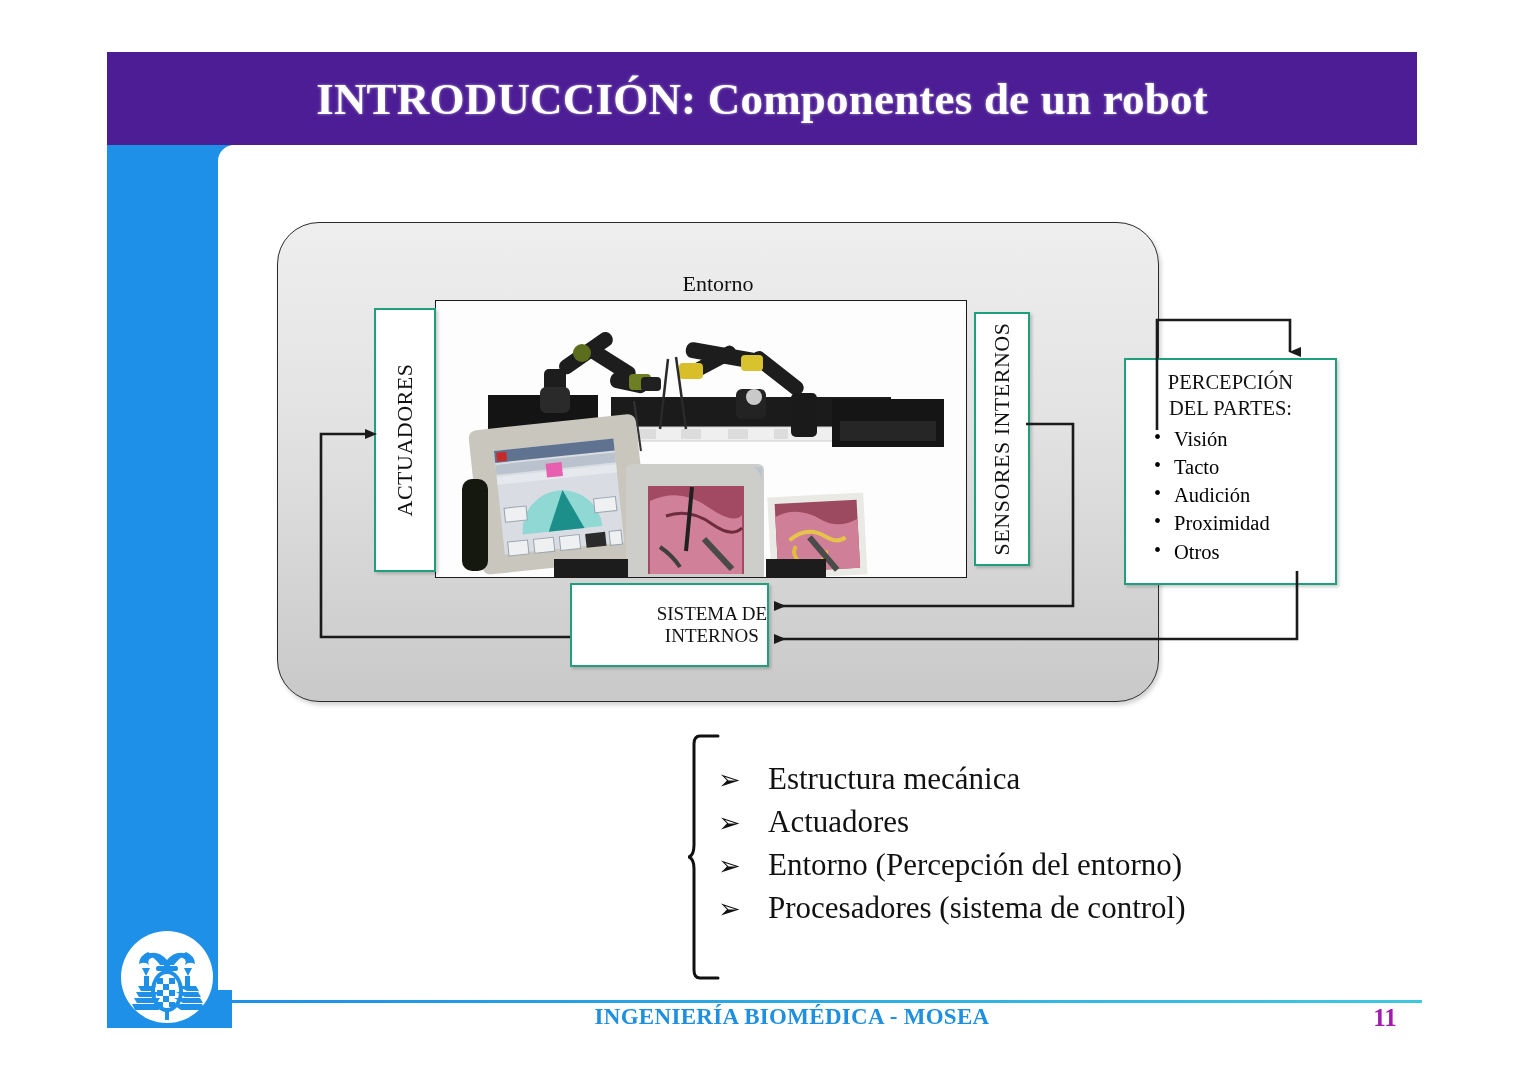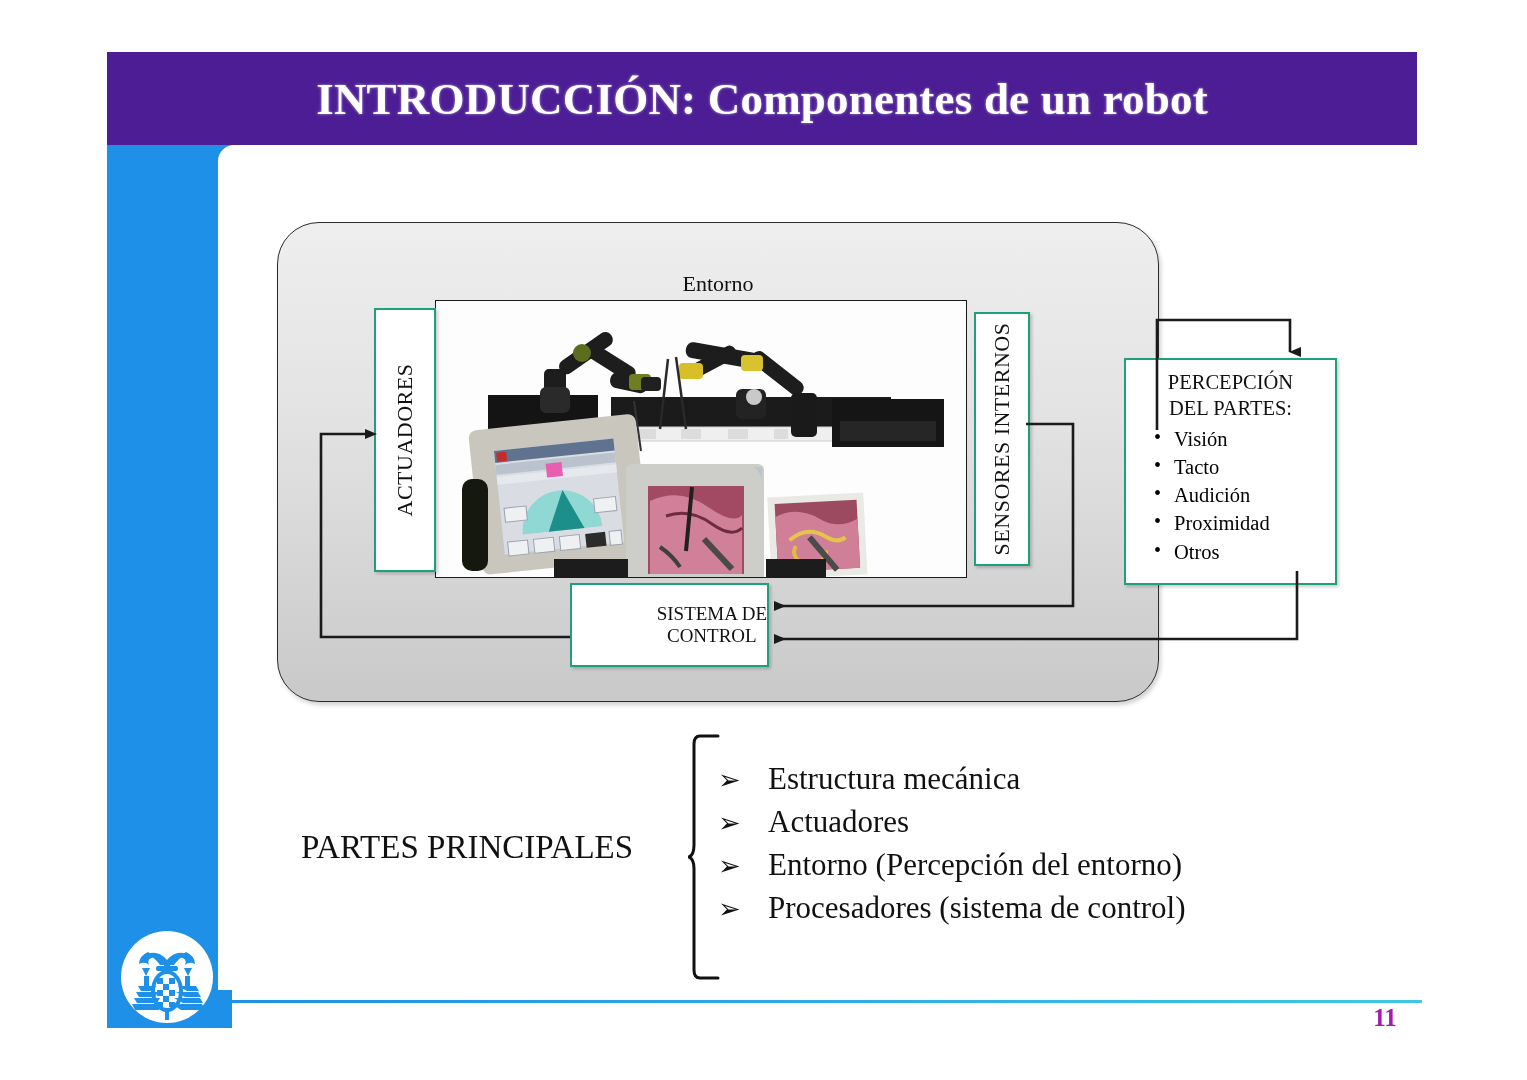--- a/index.html
+++ b/index.html
@@ -256,21 +256,21 @@
     <span class="vlabel">ACTUADORES</span>
   </div>
 
   <div class="tealbox" id="sensores">
     <span class="vlabel">SENSORES INTERNOS</span>
   </div>
 
   <div class="tealbox" id="control">
     <div class="txt">
       <div>SISTEMA DE</div>
-      <div>CONTROL</div>
+      <div>INTERNOS</div>
     </div>
   </div>
 
   <div class="tealbox" id="percepcion">
     <div class="phead">
       <div>PERCEPCIÓN</div>
       <div>DEL PARTES:</div>
     </div>
     <ul>
       <li>Visión</li>
@@ -296,21 +296,20 @@
 
     <path d="M570,637 L321,637 L321,434 L366,434" stroke="#1a1a1a" stroke-width="2.6" fill="none" marker-end="url(#ahR)"></path>
 
     <path d="M1026,424 L1073,424 L1073,606 L775,606" stroke="#1a1a1a" stroke-width="2.6" fill="none" marker-end="url(#ahL)"></path>
 
     <path d="M1157,430 L1157,320 L1290,320 L1290,352" stroke="#1a1a1a" stroke-width="2.6" fill="none" marker-end="url(#ahD)"></path>
 
     <path d="M1297,571 L1297,639 L775,639" stroke="#1a1a1a" stroke-width="2.6" fill="none" marker-end="url(#ahL)"></path>
   </svg>
 
-  <div class="partes">PARTES PRINCIPALES</div>
 
   <svg class="brace" viewBox="0 0 36 248">
     <path d="M30,3 L12,3 Q6,3 6,11 L6,112 Q6,122 1,124 Q6,126 6,136 L6,237 Q6,245 12,245 L30,245" stroke="#111" stroke-width="3" fill="none" stroke-linecap="round" stroke-linejoin="round"></path>
   </svg>
 
   <div class="plist">
     <div class="row">
       <span class="bullet">➢</span>
       <span>Estructura mecánica</span>
     </div>
@@ -322,20 +321,21 @@
       <span class="bullet">➢</span>
       <span>Entorno (Percepción del entorno)</span>
     </div>
     <div class="row">
       <span class="bullet">➢</span>
       <span>Procesadores (sistema de control)</span>
     </div>
   </div>
 
   <div class="footline"></div>
+  <div class="footer-text">INGENIERÍA BIOMÉDICA - MOSEA</div>
   <div class="pagenum">11</div>
 
   <svg class="crest" viewBox="0 0 98 98">
     <circle cx="49" cy="49" r="46" fill="#ffffff"></circle>
     <g fill="#1e90e8">
       <path d="M30 24 q-9 4 -9 12 q6 -3 10 1 q-3 -7 6 -8 z"></path>
       <path d="M68 24 q9 4 9 12 q-6 -3 -10 1 q3 -7 -6 -8 z"></path>
       <path d="M30 26 q10 -4 19 6 q9 -10 19 -6 q-8 5 -12 11 l-7 0 -7 0 q-4 -6 -12 -11 z"></path>
       <rect x="46" y="32" width="6" height="26" rx="2"></rect>
       <rect x="38" y="38" width="22" height="5" rx="2"></rect>

